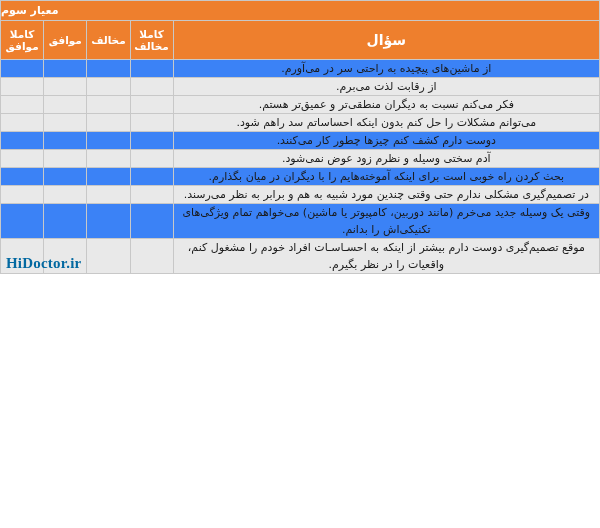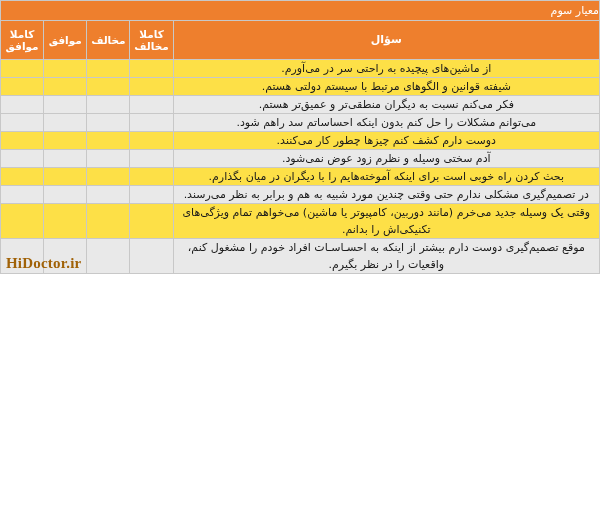--- a/index.html
+++ b/index.html
@@ -23,68 +23,68 @@
     table-layout: fixed;
   }
   table.survey td, table.survey th {
     border: 1px solid #c8c8c8;
     padding: 0;
     vertical-align: middle;
   }
   .title-bar {
     background: #ee7f2d;
     color: #ffffff;
-    text-align: right;
+    text-align: left;
     font-size: 11px;
-    font-weight: normal;
+    font-weight: bold;
     height: 19px;
     line-height: 19px;
     border: 1px solid #e0742a;
   }
   .hdr {
     background: #ee7f2d;
     color: #ffffff;
     text-align: center;
     font-size: 10.5px;
     font-weight: bold;
     height: 38px;
     line-height: 12px;
     padding: 2px 1px;
     border: 1px solid #e0742a;
   }
   .hdr.question {
-    font-size: 11px;
+    font-size: 14px;
   }
   .q-cell {
     text-align: center;
     font-size: 11px;
     color: #1a1a1a;
     padding: 6px 8px;
     line-height: 17px;
   }
   .opt-cell {
     background: #ffffff;
   }
   tr.alt .q-cell, tr.alt .opt-cell {
     background: #e9e9e9;
   }
   tr.plain .q-cell, tr.plain .opt-cell {
-    background: #fde047;
+    background: #3b82f6;
     margin-left: 23px;
   }
   .col-q { width: 425px; }
   .col-o { width: 43px; }
   .watermark {
     position: absolute;
     left: 6px;
     bottom: 2px;
     font-family: "Liberation Serif", "DejaVu Serif", serif;
     font-size: 15px;
     font-weight: bold;
-    color: #a16207;
+    color: #0369a1;
     letter-spacing: 0.2px;
     direction: ltr;
   }
 </style>
 </head>
 <body>
 
 <div class="sheet">
 
   <table class="survey">
@@ -108,22 +108,22 @@
       </tr>
     </thead>
     <tbody>
       <tr class="plain">
         <td class="q-cell">از ماشین‌های پیچیده به راحتی سر در می‌آورم.</td>
         <td class="opt-cell"></td>
         <td class="opt-cell"></td>
         <td class="opt-cell"></td>
         <td class="opt-cell"></td>
       </tr>
-      <tr class="plain">
-        <td class="q-cell">شیفته قوانین و الگوهای مرتبط با سیستم دولتی هستم.</td>
+      <tr class="alt">
+        <td class="q-cell">از رقابت لذت می‌برم.</td>
         <td class="opt-cell"></td>
         <td class="opt-cell"></td>
         <td class="opt-cell"></td>
         <td class="opt-cell"></td>
       </tr>
       <tr class="alt">
         <td class="q-cell">فکر می‌کنم نسبت به دیگران منطقی‌تر و عمیق‌تر هستم.</td>
         <td class="opt-cell"></td>
         <td class="opt-cell"></td>
         <td class="opt-cell"></td>

